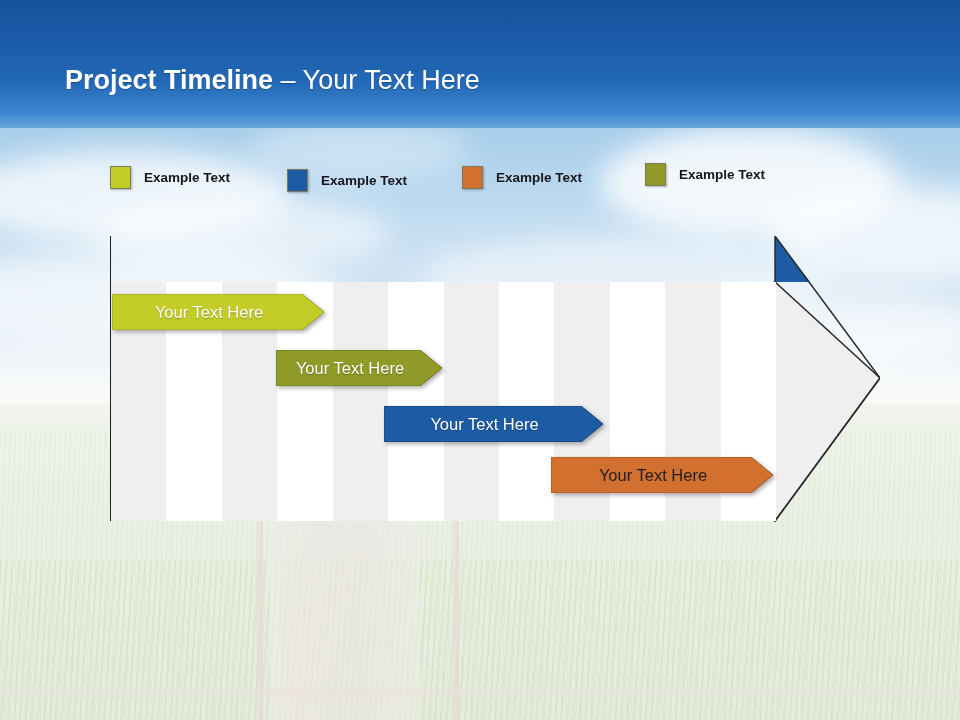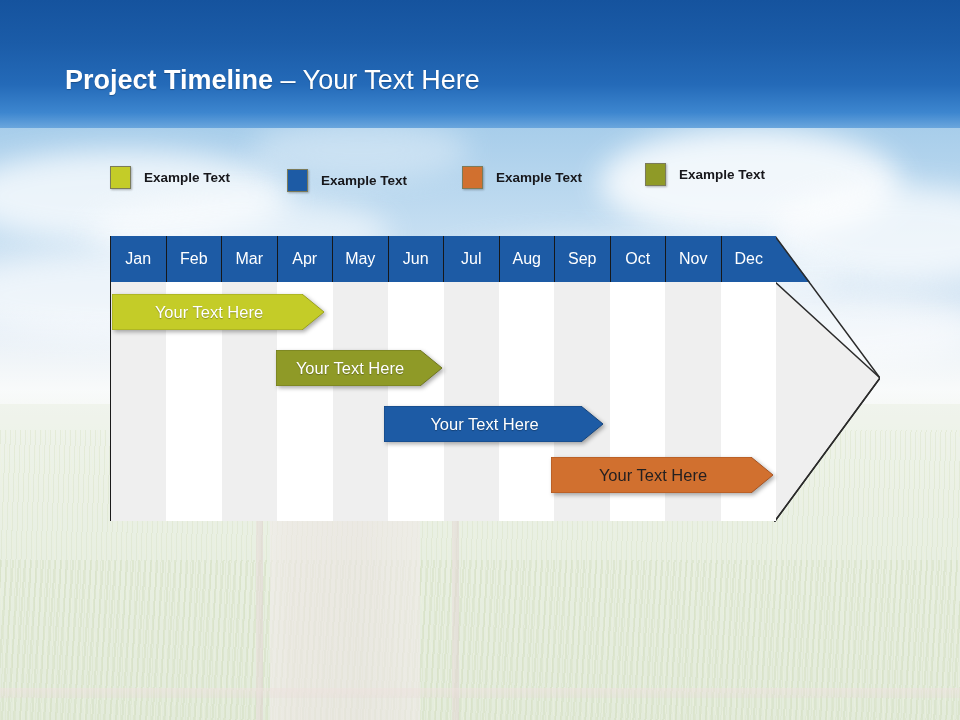--- a/index.html
+++ b/index.html
@@ -175,34 +175,20 @@
 
 <div id="timeline">
 
   <svg id="arrow-head" viewBox="0 0 770 286">
     <polygon points="665,46 665,285 770,142" fill="#efefef" stroke="#2b2b2b" stroke-width="1.5"></polygon>
     <polygon points="665,0 665,46 700,46" fill="#1d5ba5" stroke="none"></polygon>
     <polygon points="665,0 770,142 665,285" fill="none" stroke="#2b2b2b" stroke-width="1.5"></polygon>
   </svg>
 
   <div id="grid">
-    <div id="month-row">
-        <div class="month-cell">Jan</div>
-        <div class="month-cell">Feb</div>
-        <div class="month-cell">Mar</div>
-        <div class="month-cell">Apr</div>
-        <div class="month-cell">May</div>
-        <div class="month-cell">Jun</div>
-        <div class="month-cell">Jul</div>
-        <div class="month-cell">Aug</div>
-        <div class="month-cell">Sep</div>
-        <div class="month-cell">Oct</div>
-        <div class="month-cell">Nov</div>
-        <div class="month-cell">Dec</div>
-      </div>
     <div id="body-row">
         <div class="body-col alt"></div>
         <div class="body-col"></div>
         <div class="body-col alt"></div>
         <div class="body-col"></div>
         <div class="body-col alt"></div>
         <div class="body-col"></div>
         <div class="body-col alt"></div>
         <div class="body-col"></div>
         <div class="body-col alt"></div>

